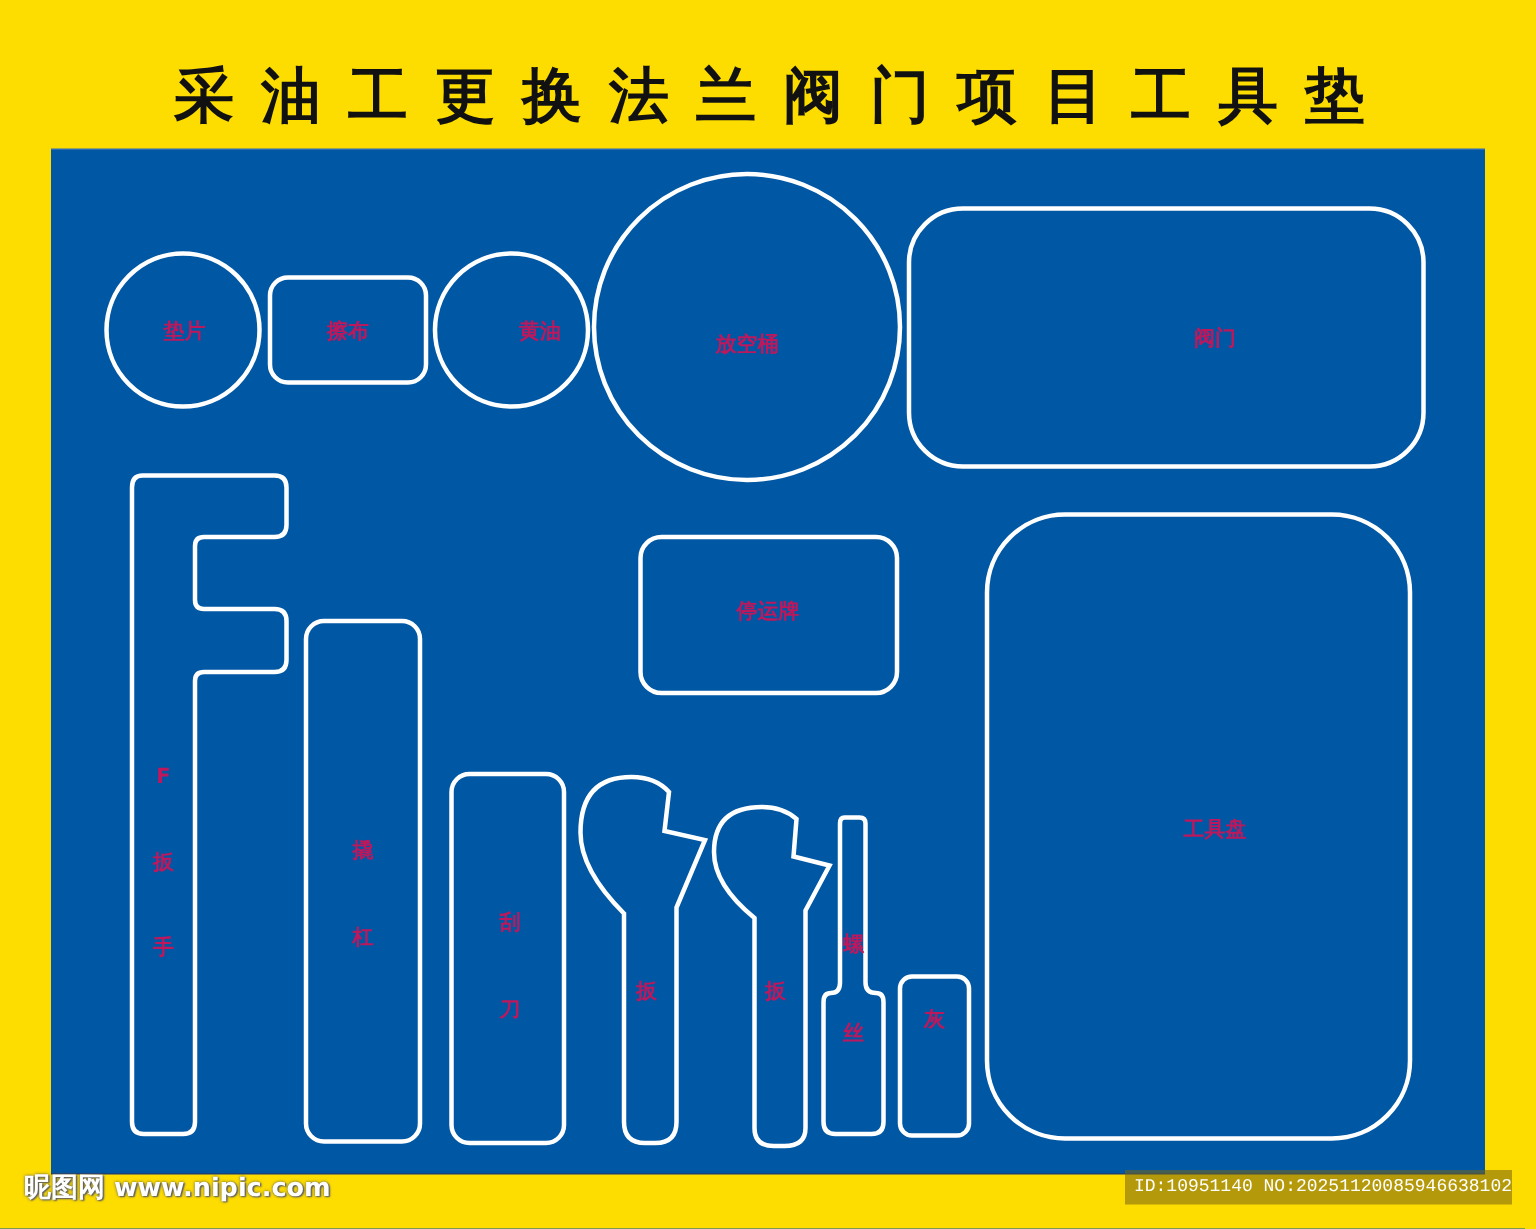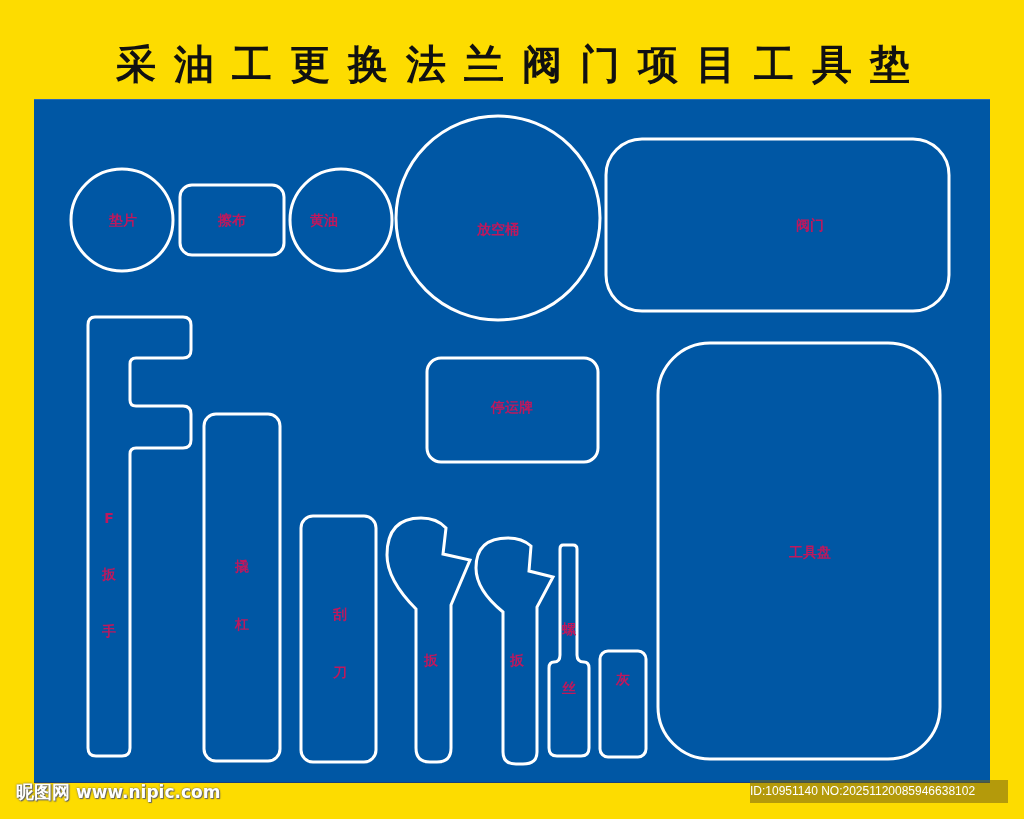--- a/index.html
+++ b/index.html
@@ -29,22 +29,22 @@
     position:absolute; left:16px; top:780px; height:24px;
     color:#fff; font-weight:bold; font-size:18px; line-height:24px;
     text-shadow:0 0 2px #555, 1px 1px 1px #666;
     font-family:"DejaVu Sans", sans-serif;
     text-align:right;
   }
   .wm-left .site { font-size:17px; margin-left:6px; }
   .wm-right {
     position:absolute; left:750px; top:780px; width:258px; height:23px;
     background:rgba(120,100,20,0.55); color:#fff; font-size:12px;
-    line-height:23px; text-align:left;
-    font-family:Liberation Sans, sans-serif;
+    line-height:23px; text-align:right;
+    font-family:Liberation Mono, monospace;
   }
 </style>
 </head>
 <body>
 
 <div class="title">采油工更换法兰阀门项目工具垫</div>
 
 <div class="board">
   <svg class="shapes" width="956" height="682" viewBox="34 100 956 682" fill="none" stroke="#fff" stroke-width="3">
 
@@ -73,21 +73,21 @@
     <path d="M 503 612 L 503 752 Q 503 764 516 764 L 523 764 Q 537 764 537 752 L 537 607 L 553 577 L 529 571 L 531 546 Q 522 538 508 538 Q 476 538 476 568 Q 476 590 503 612 Z"></path>
 
     <path d="M 563 545 L 573 545 Q 577 545 577 549 L 577 655 Q 577 662 584 662 Q 589 662 589 668 L 589 748 Q 589 756 581 756 L 557 756 Q 549 756 549 748 L 549 668 Q 549 662 554 662 Q 560 662 560 655 L 560 549 Q 560 545 563 545 Z"></path>
 
     <rect x="600" y="651" width="46" height="106" rx="8"></rect>
   </svg>
 </div>
 
 <div class="lbl" style="left:123px;top:221px">垫片</div>
 <div class="lbl" style="left:232px;top:221px">擦布</div>
-<div class="lbl" style="left:324px;top:221px">黄油</div>
+<div class="lbl" style="left:360px;top:221px">黄油</div>
 <div class="lbl" style="left:498px;top:230px">放空桶</div>
 <div class="lbl" style="left:810px;top:226px">阀门</div>
 <div class="lbl" style="left:512px;top:408px">停运牌</div>
 <div class="lbl" style="left:810px;top:553px">工具盘</div>
 
 <div class="lbl" style="left:109px;top:518px">F</div>
 <div class="lbl" style="left:109px;top:575px">扳</div>
 <div class="lbl" style="left:109px;top:632px">手</div>
 
 <div class="lbl" style="left:242px;top:567px">撬</div>

